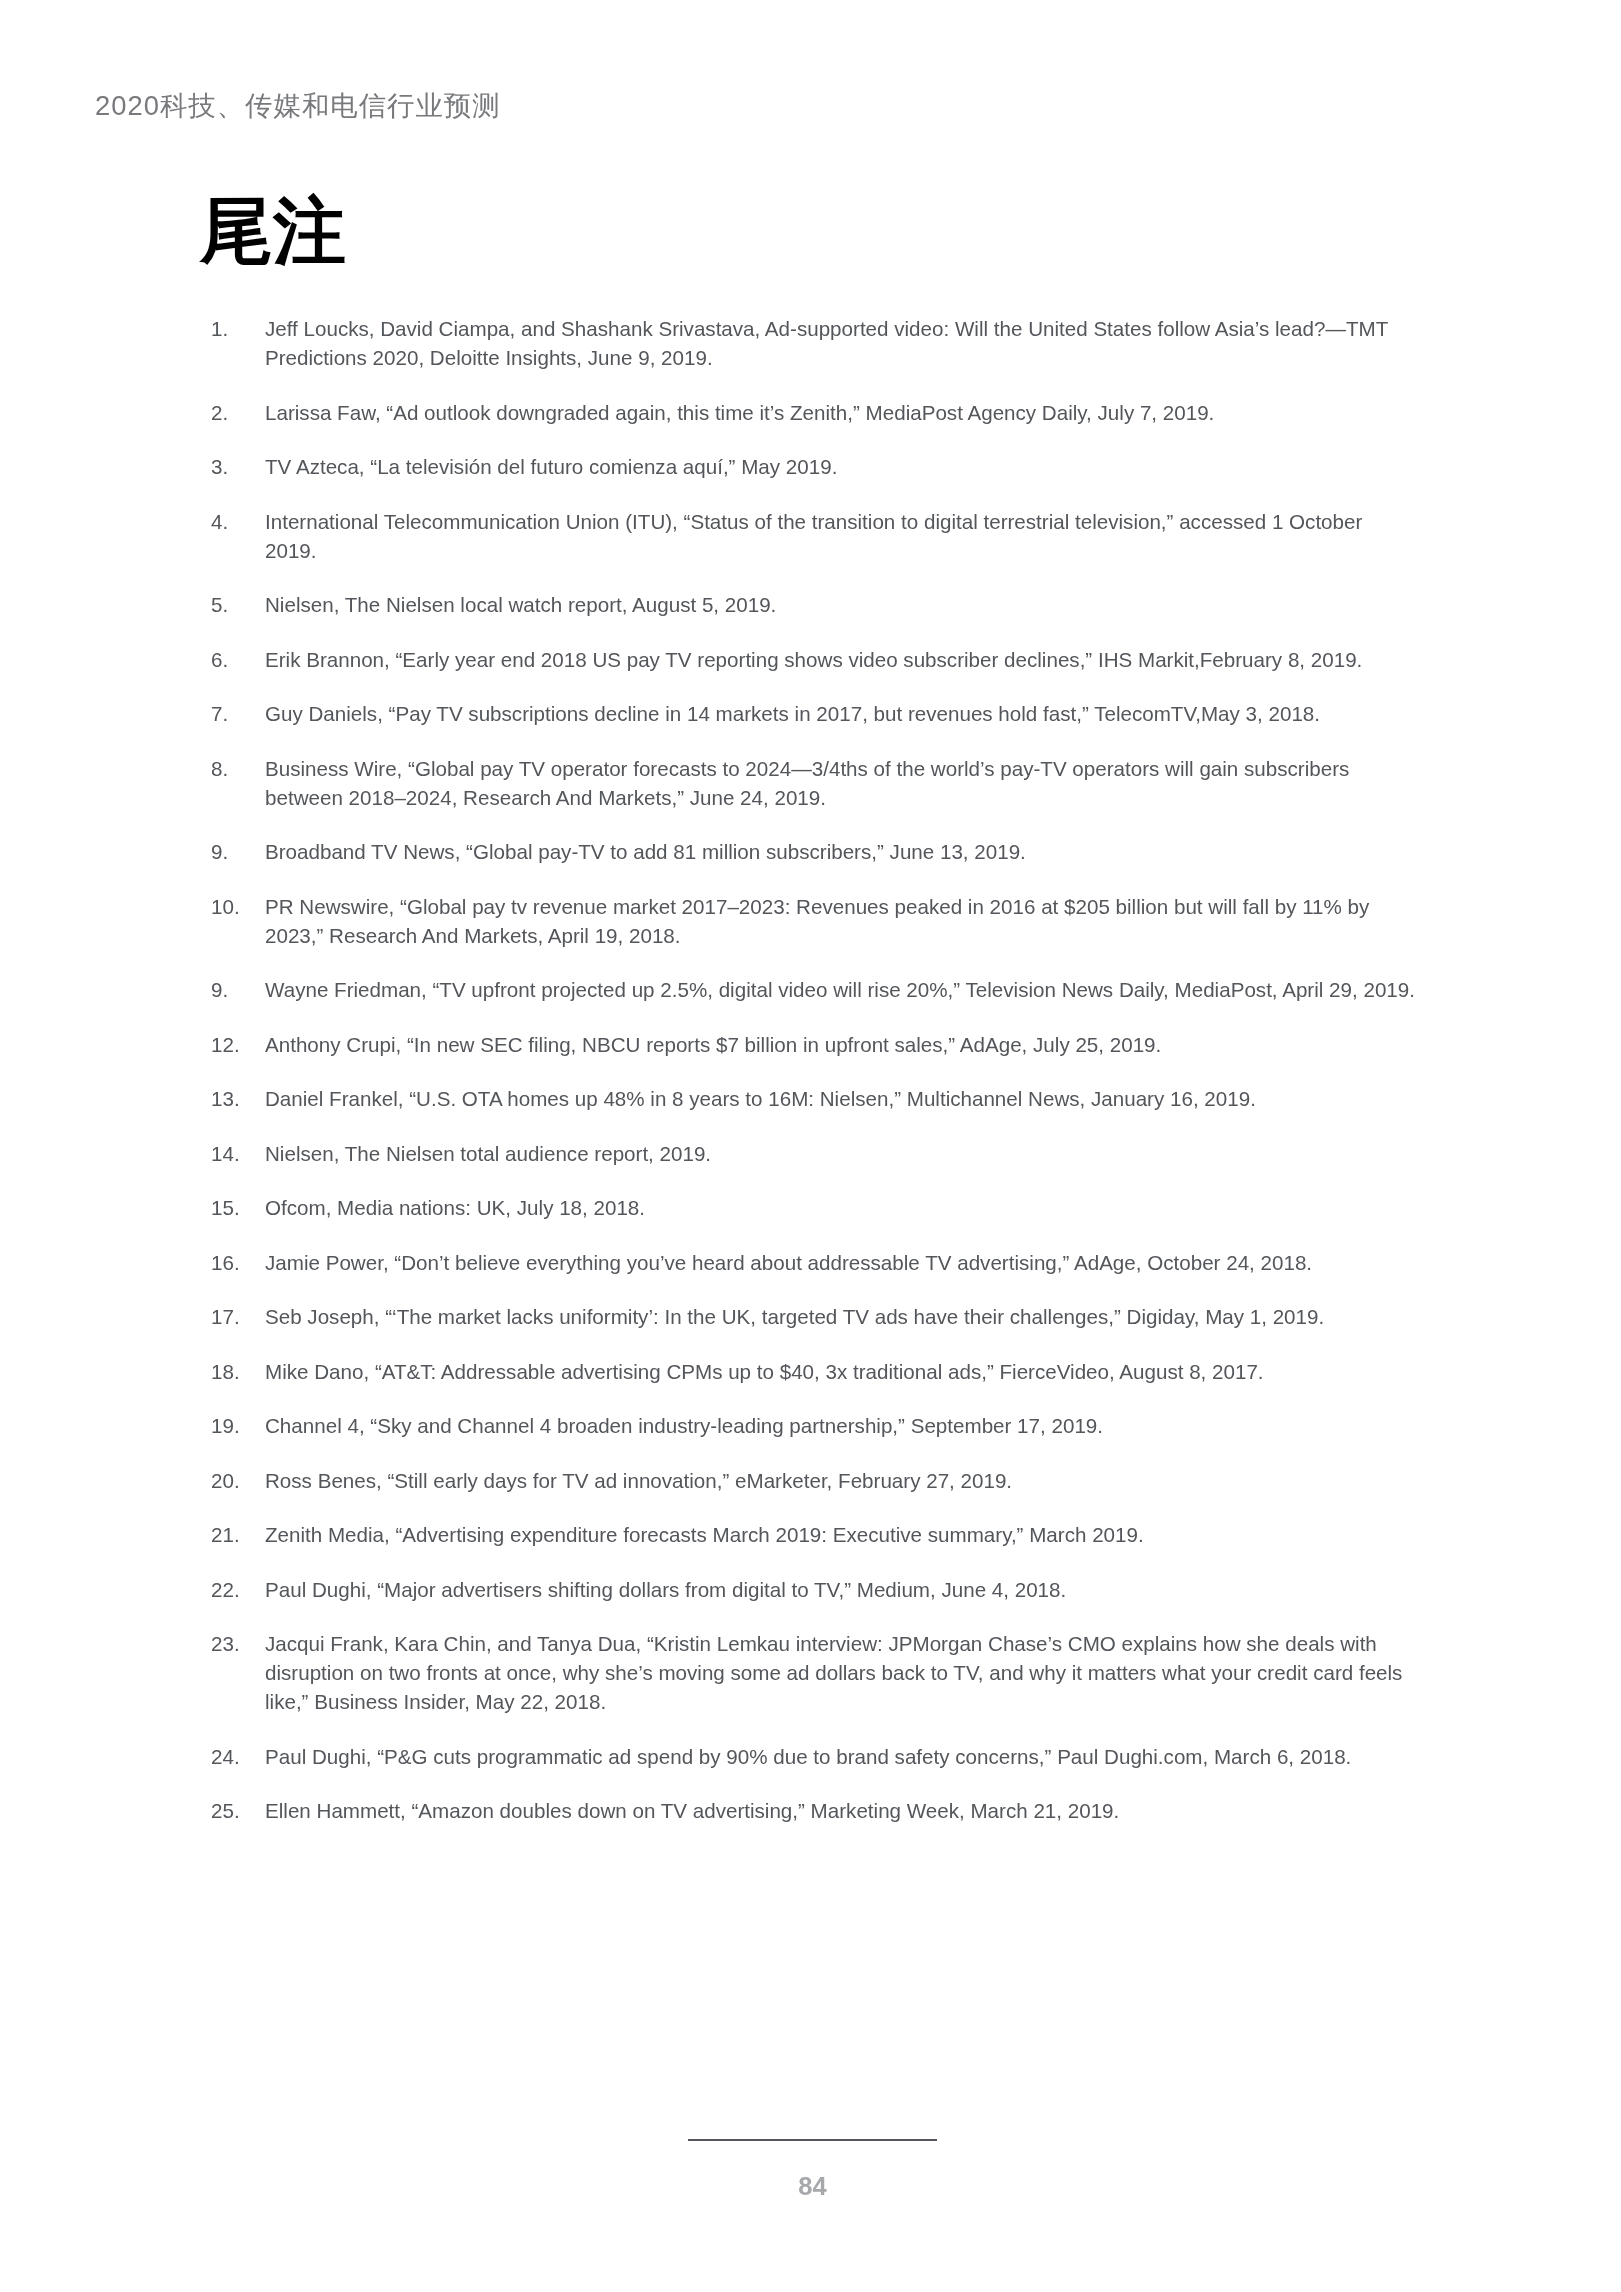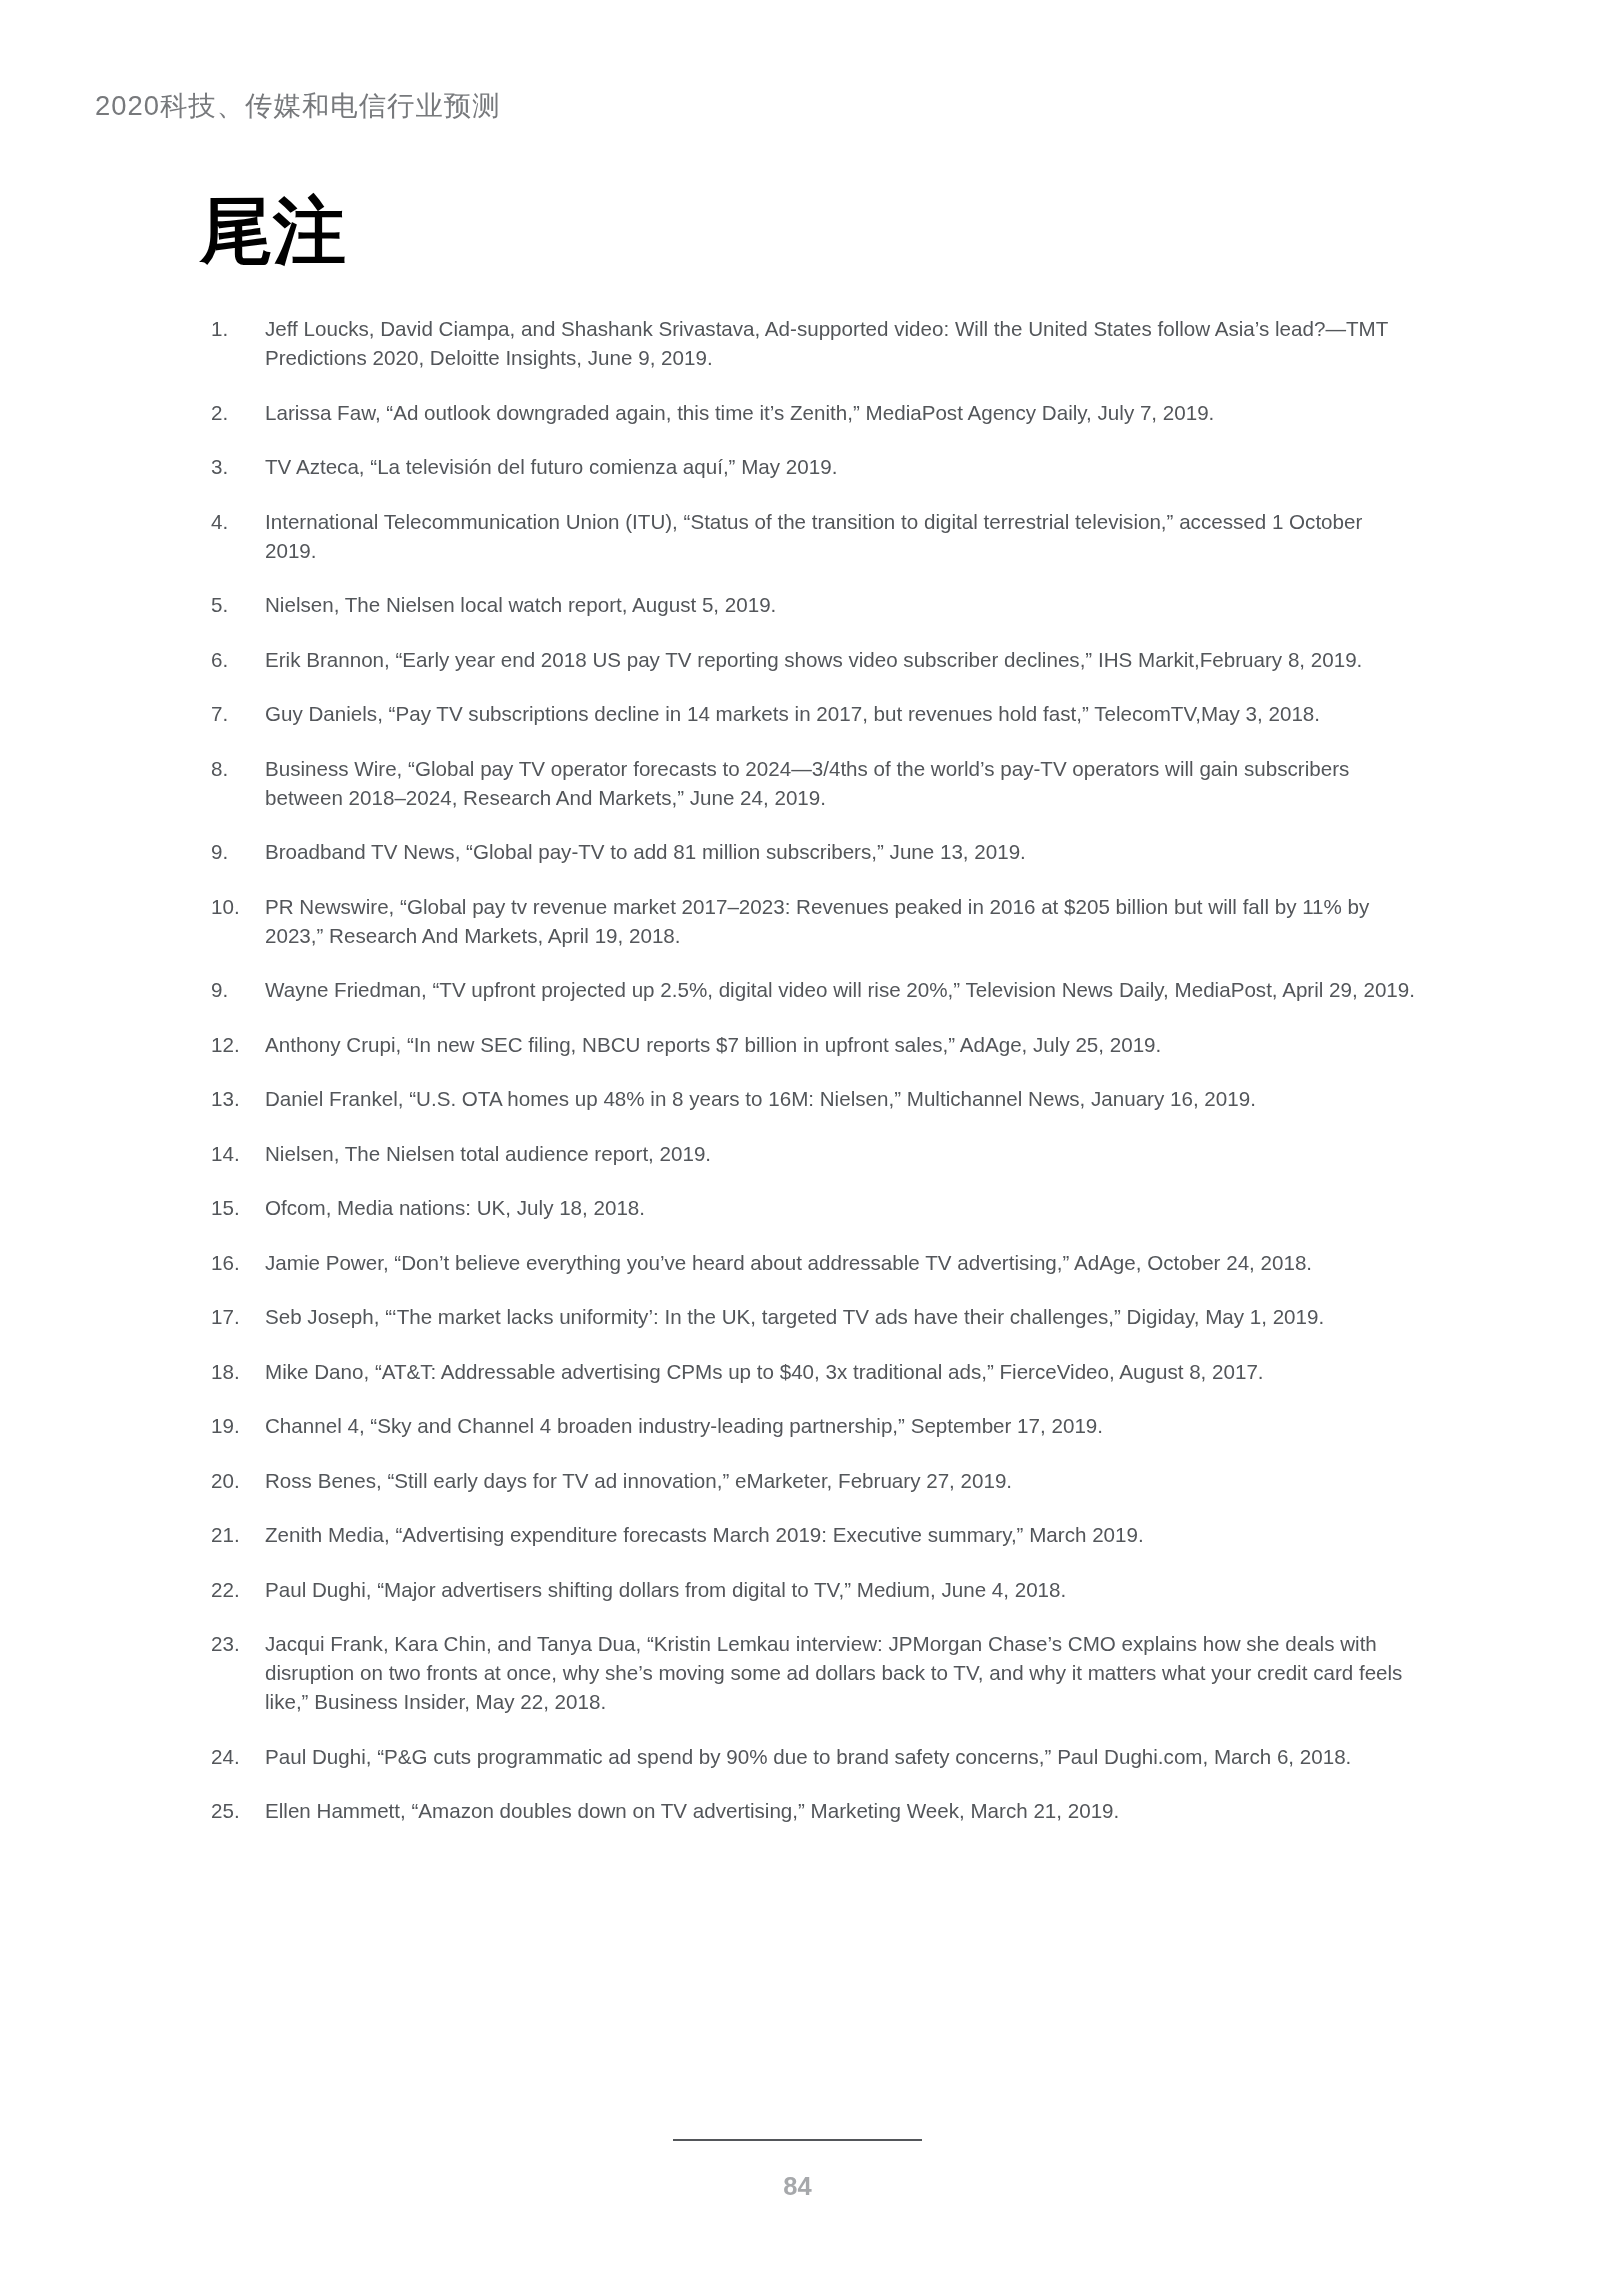--- a/index.html
+++ b/index.html
@@ -42,21 +42,21 @@
     display: flex;
     margin-bottom: 25.5px;
     font-size: 20.6px;
     line-height: 29px;
     color: #53565A;
   }
   .endnote .num { flex: 0 0 54px; }
   .endnote .txt { flex: 1; max-width: 1152px; }
   .footer {
     position: absolute;
-    left: 673px;
+    left: 688px;
     top: 2139px;
     width: 249px;
     text-align: center;
   }
   .footer-rule {
     height: 2px;
     background: #53565A;
   }
   .page-number {
     margin-top: 31px;

